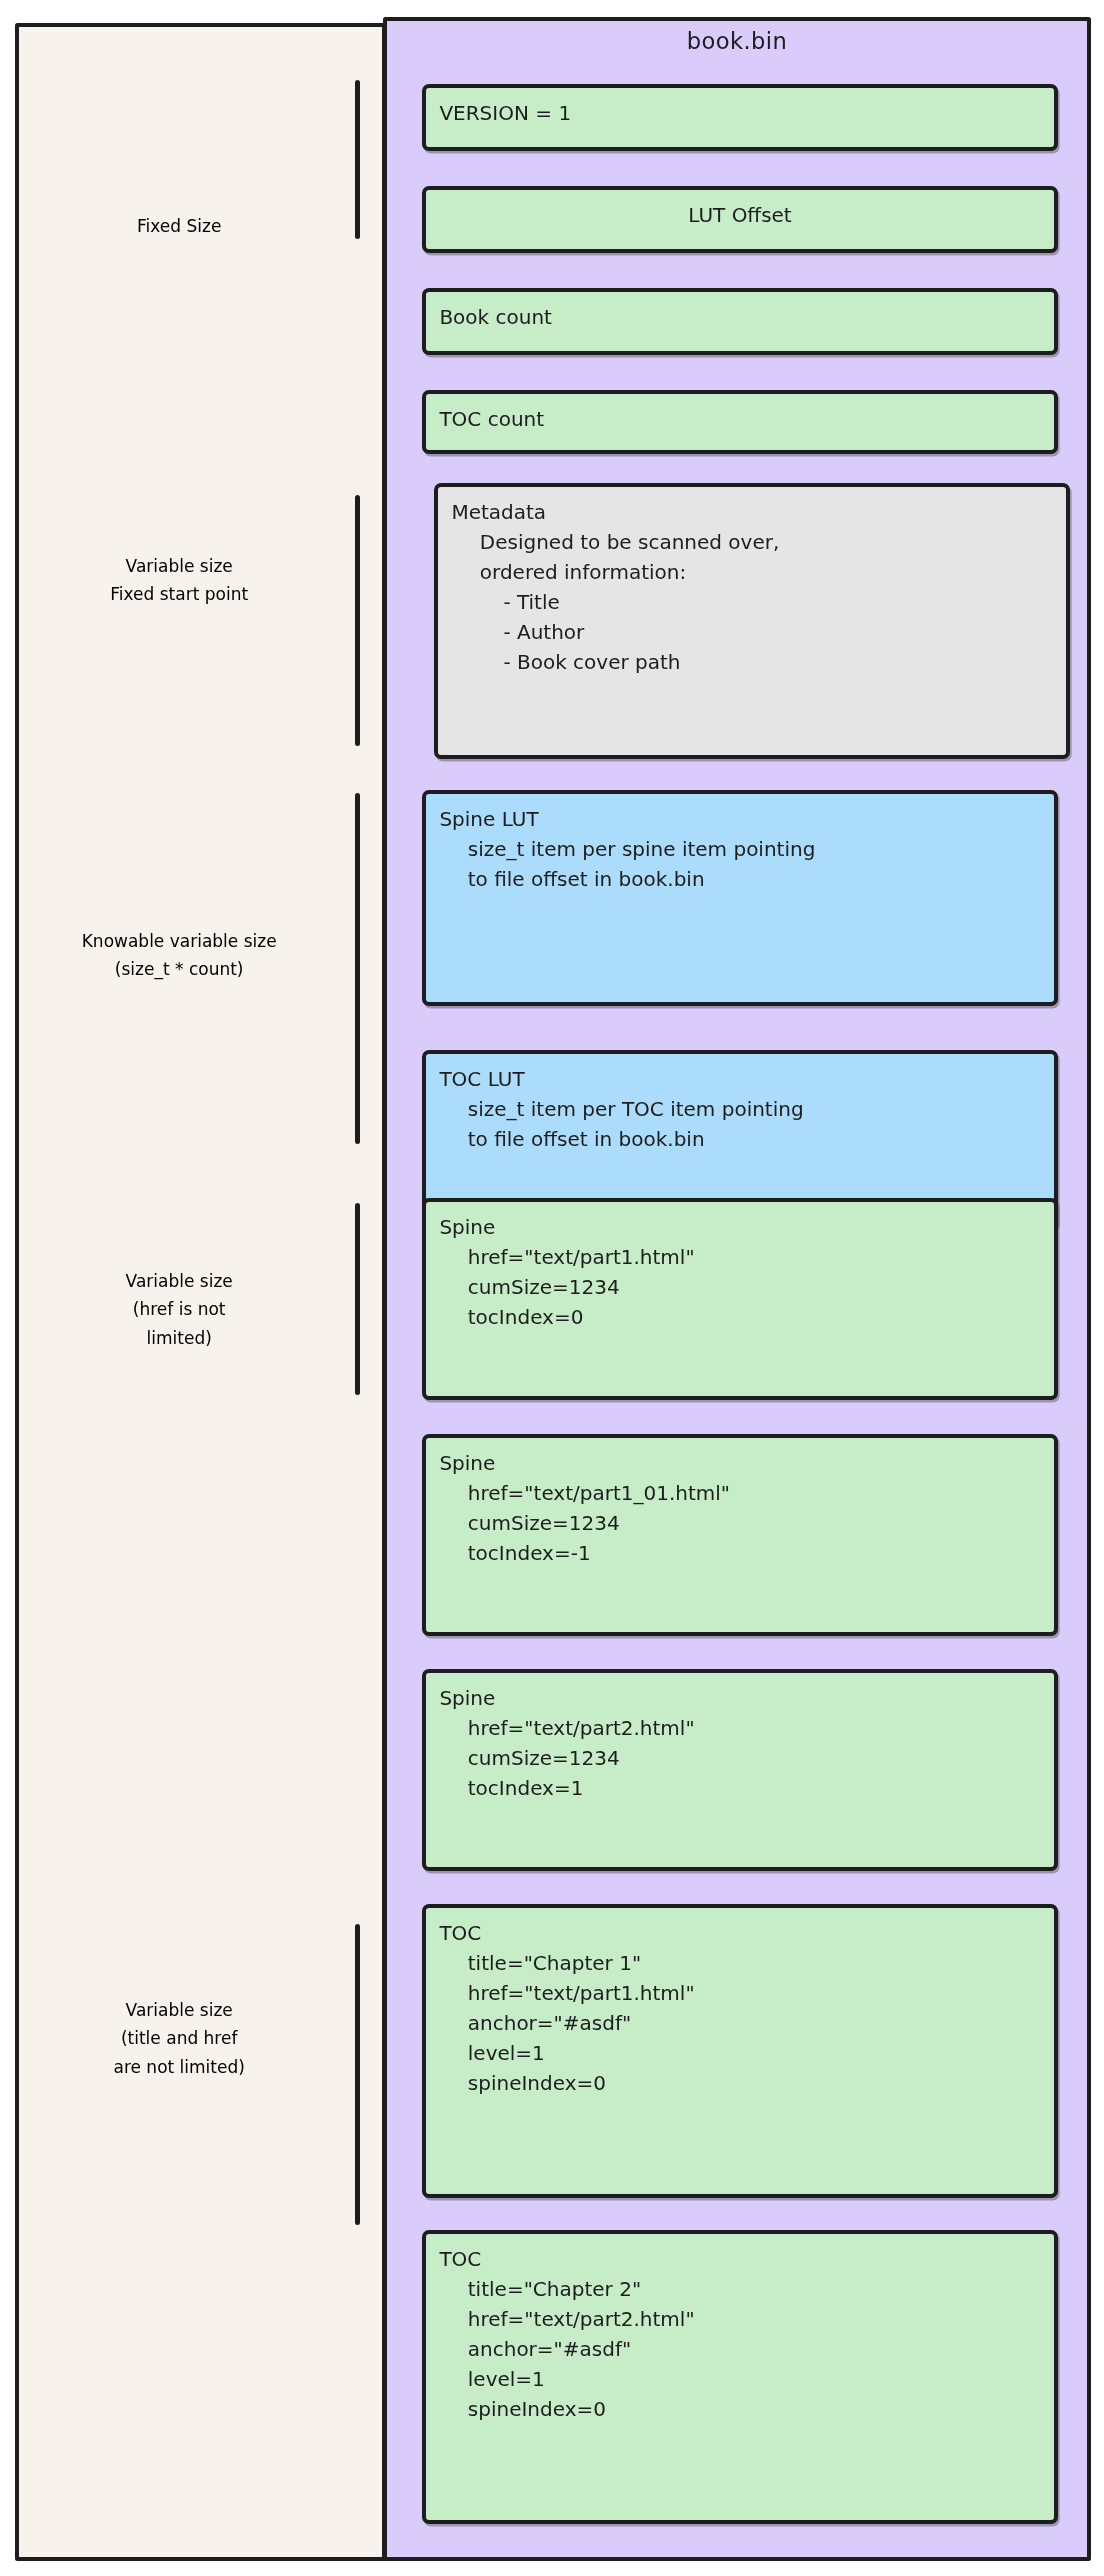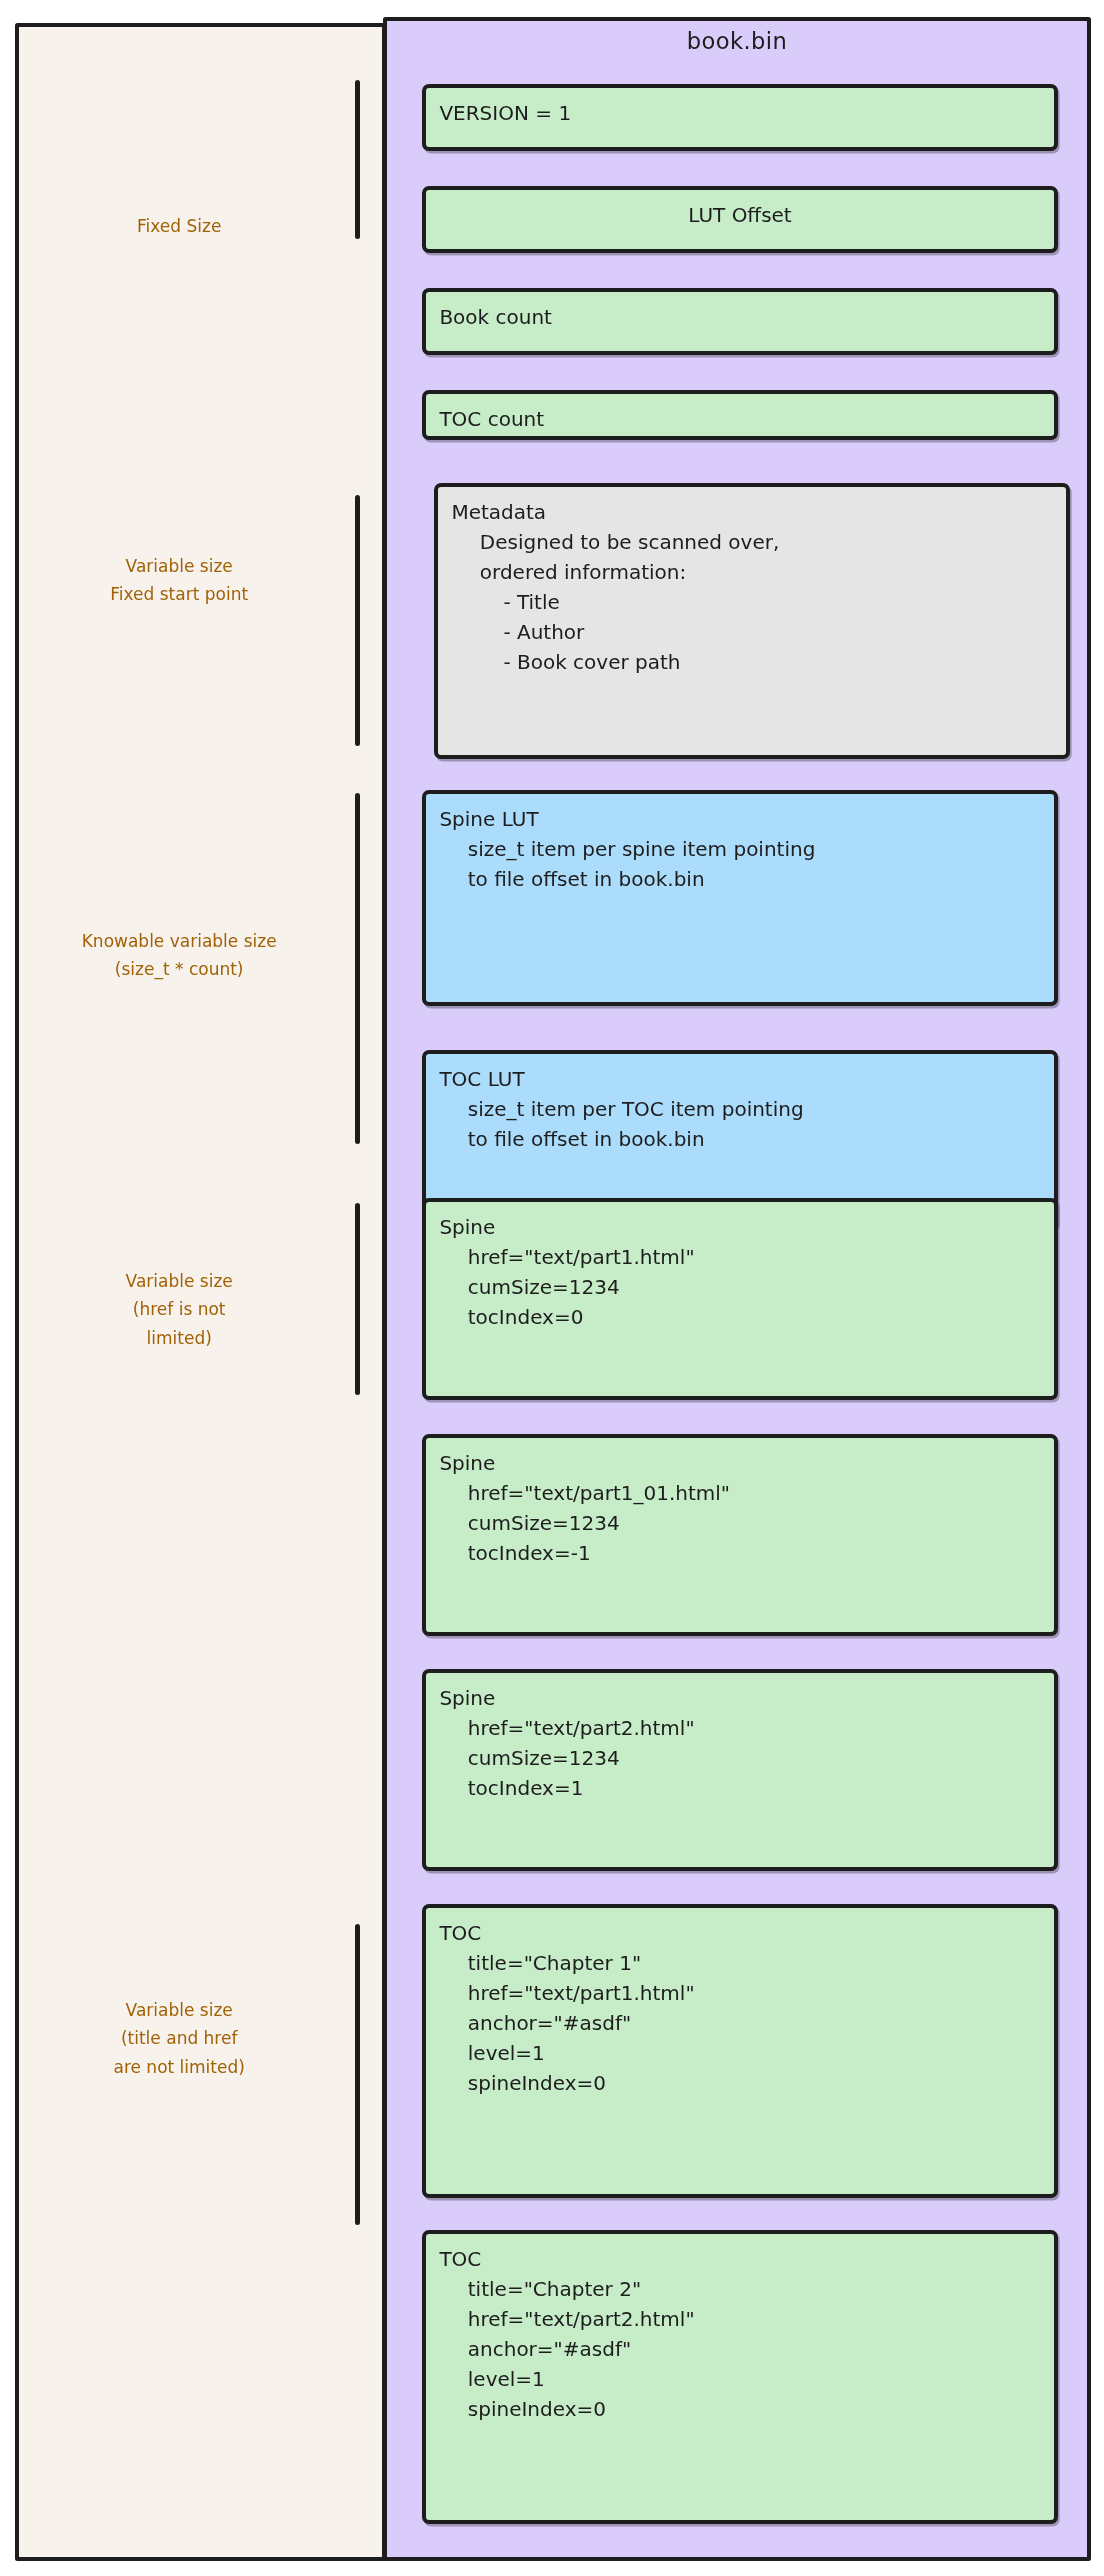--- a/index.html
+++ b/index.html
@@ -64,21 +64,21 @@
     background: #1d1d1d;
     border-radius: 2.5px;
   }
 
   
   .group-label {
     position: absolute;
     width: 335px;
     left: 11.7px;
     text-align: center;
-    color: #a16207;
+    color: #000000;
     font-size: 17px;
     line-height: 28.4px;
     white-space: pre-line;
   }
 
   
   .box {
     position: absolute;
     box-sizing: border-box;
     left: 422px;
@@ -124,21 +124,21 @@
   <div class="group-label" style="top:1267px;">Variable size
 (href is not
 limited)</div>
   <div class="group-label" style="top:1996px;">Variable size
 (title and href
 are not limited)</div>
 
   <div class="box green" style="top:84px;  height:67px;"><span class="ln">VERSION = 1</span></div>
   <div class="box green" style="top:186px;  height:67px;text-align:center;"><span class="ln">LUT Offset</span></div>
   <div class="box green" style="top:288px;  height:67px;"><span class="ln">Book count</span></div>
-  <div class="box green" style="top:390px;  height:50px;"><span class="ln">TOC count</span></div>
+  <div class="box green" style="top:390px;  height:64px;"><span class="ln">TOC count</span></div>
   <div class="box yellow" style="top:483px;  height:276px;"><span class="ln">Metadata</span><span class="ln ind1">Designed to be scanned over,</span><span class="ln ind1">ordered information:</span><span class="ln ind2">- Title</span><span class="ln ind2">- Author</span><span class="ln ind2">- Book cover path</span></div>
   <div class="box blue" style="top:790px;  height:216px;"><span class="ln">Spine LUT</span><span class="ln ind1">size_t item per spine item pointing</span><span class="ln ind1">to file offset in book.bin</span></div>
   <div class="box blue" style="top:1050px; height:180px;"><span class="ln">TOC LUT</span><span class="ln ind1">size_t item per TOC item pointing</span><span class="ln ind1">to file offset in book.bin</span></div>
   <div class="box green" style="top:1198px; height:202px;"><span class="ln">Spine</span><span class="ln ind1">href="text/part1.html"</span><span class="ln ind1">cumSize=1234</span><span class="ln ind1">tocIndex=0</span></div>
   <div class="box green" style="top:1434px; height:202px;"><span class="ln">Spine</span><span class="ln ind1">href="text/part1_01.html"</span><span class="ln ind1">cumSize=1234</span><span class="ln ind1">tocIndex=-1</span></div>
   <div class="box green" style="top:1669px; height:202px;"><span class="ln">Spine</span><span class="ln ind1">href="text/part2.html"</span><span class="ln ind1">cumSize=1234</span><span class="ln ind1">tocIndex=1</span></div>
   <div class="box green" style="top:1904px; height:294px;"><span class="ln">TOC</span><span class="ln ind1">title="Chapter 1"</span><span class="ln ind1">href="text/part1.html"</span><span class="ln ind1">anchor="#asdf"</span><span class="ln ind1">level=1</span><span class="ln ind1">spineIndex=0</span></div>
   <div class="box green" style="top:2230px; height:294px;"><span class="ln">TOC</span><span class="ln ind1">title="Chapter 2"</span><span class="ln ind1">href="text/part2.html"</span><span class="ln ind1">anchor="#asdf"</span><span class="ln ind1">level=1</span><span class="ln ind1">spineIndex=0</span></div>
 
 </div>

